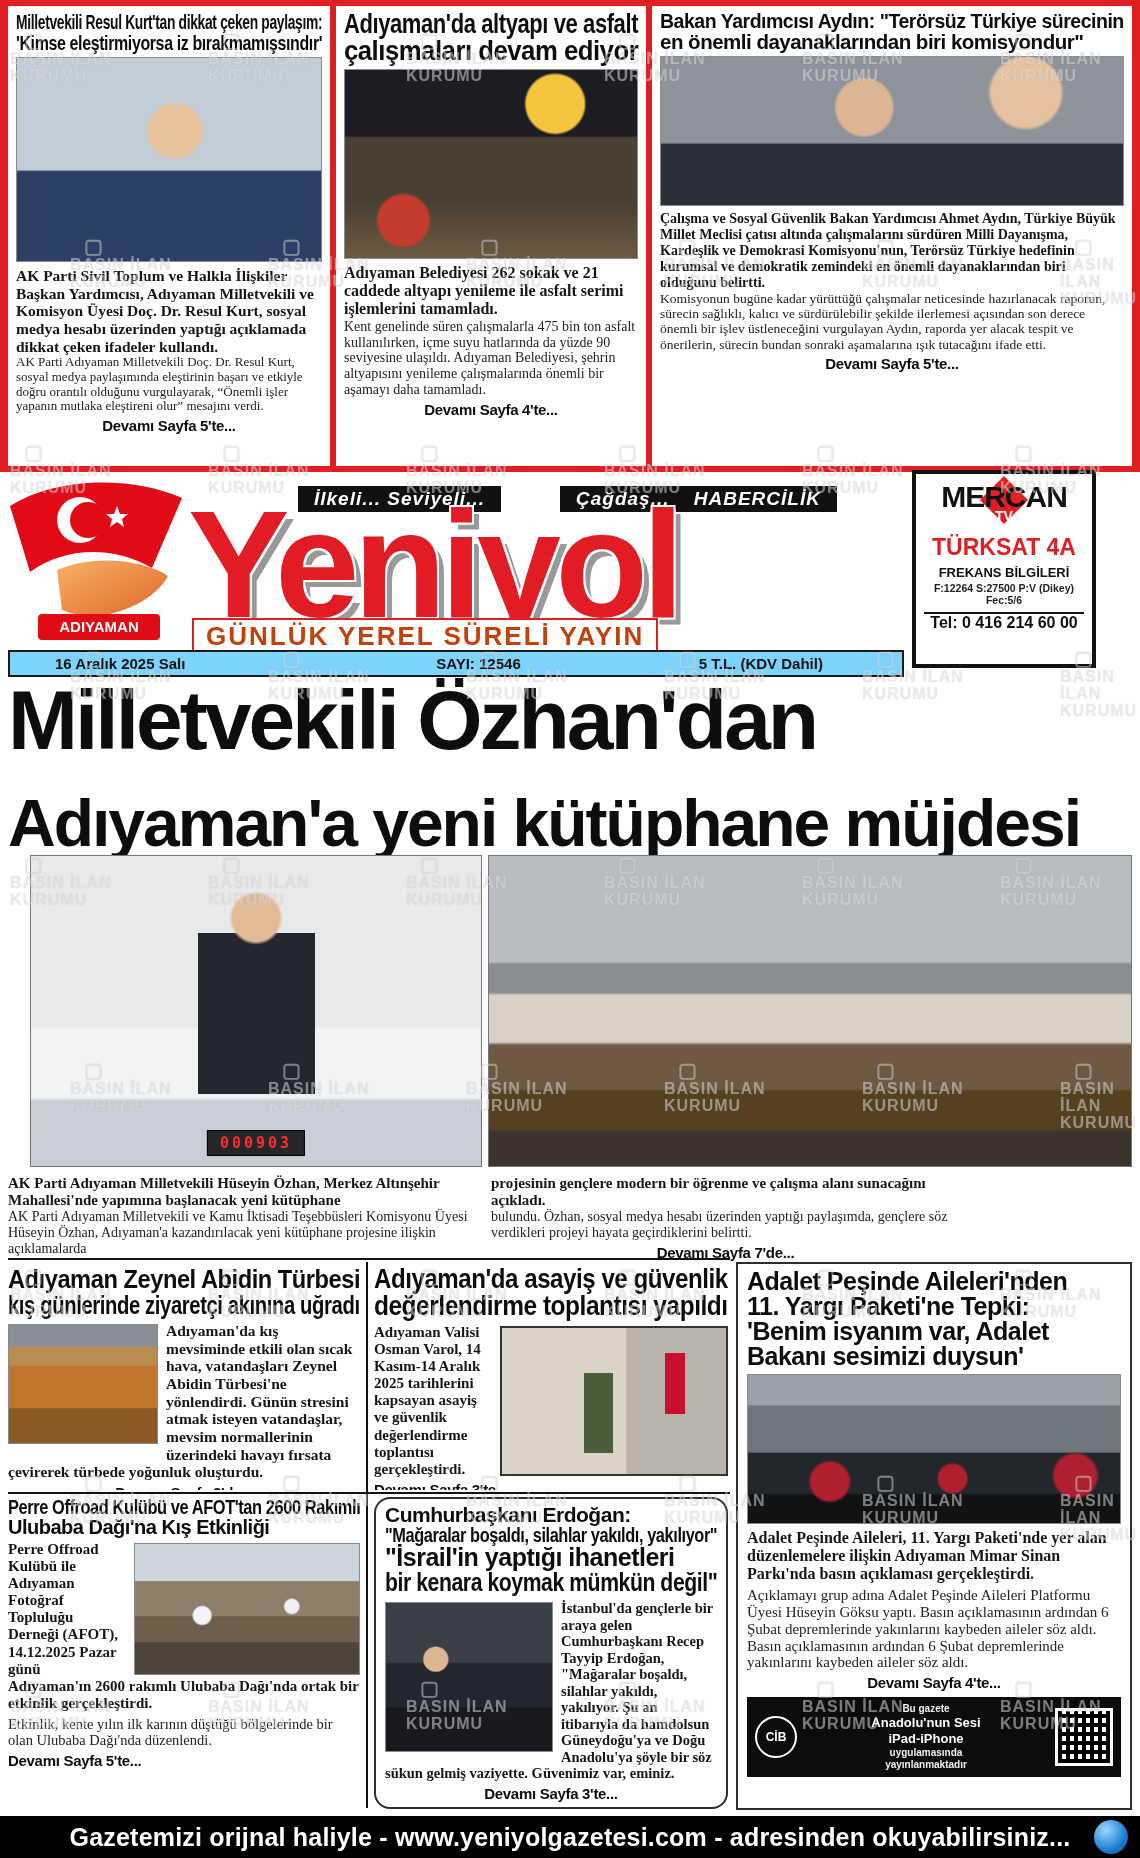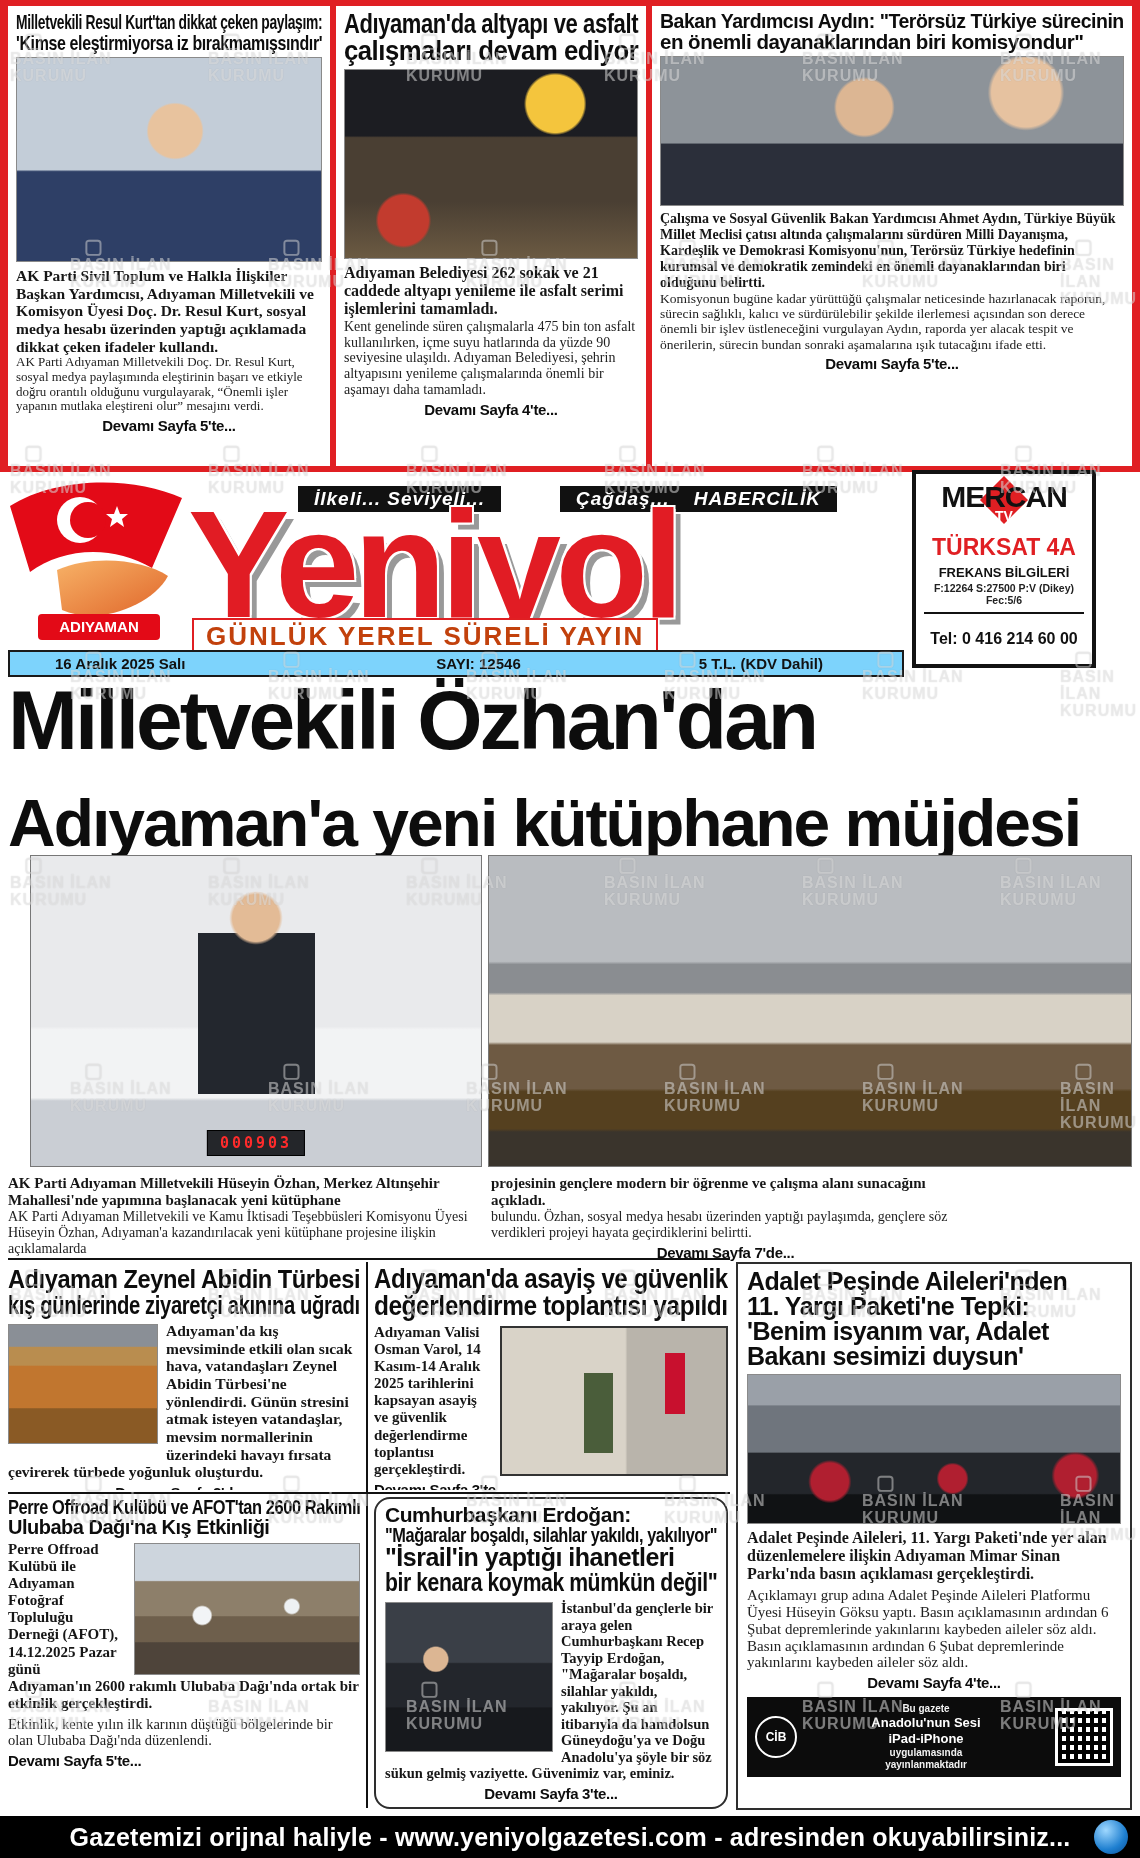--- a/index.html
+++ b/index.html
@@ -74,21 +74,21 @@
   .mercan-logo{position:relative;height:46px;}
   .mercan-x{position:absolute;left:50%;top:3px;width:34px;height:34px;margin-left:-17px;
             background:#e01f23;transform:rotate(45deg);}
   .mercan-word{position:relative;z-index:2;font-weight:900;font-size:30px;letter-spacing:-1px;color:#111;}
   .mercan-tv{position:absolute;z-index:3;left:50%;top:28px;transform:translateX(-50%);
              font-weight:700;font-size:14px;color:#fff;}
   .mercan-sat{color:#e01f23;font-weight:900;font-size:23px;margin-top:8px;}
   .mercan-freq-title{font-weight:700;font-size:13px;color:#111;margin-top:4px;}
   .mercan-freq{font-weight:700;font-size:10.5px;color:#222;margin-top:2px;}
   .mercan-tel{font-weight:900;font-size:16px;color:#111;border-top:2px solid #111;
-              margin:6px 8px 0 8px;padding-top:16px;}
+              margin:6px 8px 0 8px;padding-top:0;}
   .dateline{position:absolute;left:8px;top:650px;width:896px;height:27px;border:2px solid #1a1a1a;
             box-sizing:border-box;display:flex;align-items:center;background:#7dd3fc;
             font-family:"Liberation Sans",sans-serif;font-weight:700;font-size:15px;color:#111;}
   .dateline>div{flex:1;}
   
   .bighl{position:absolute;left:8px;width:1124px;}
   .bigphoto{position:absolute;border:1px solid #777;box-sizing:border-box;}
   .podium-clock{position:absolute;left:50%;bottom:10px;transform:translateX(-50%);
         background:#24262a;color:#ff2b2b;font-family:"DejaVu Sans Mono",monospace;
         font-size:15px;font-weight:700;letter-spacing:3px;padding:3px 12px;border:1px solid #000;}

